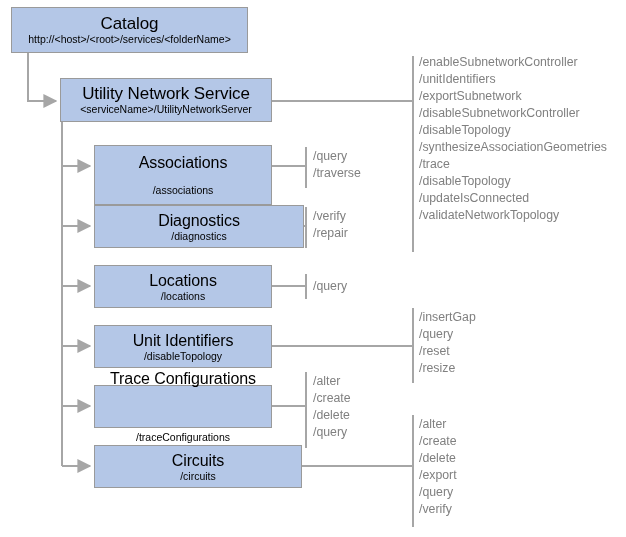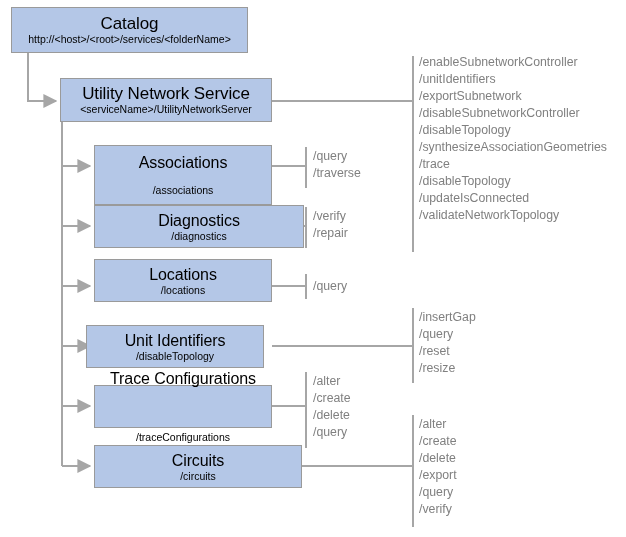--- a/index.html
+++ b/index.html
@@ -93,26 +93,26 @@
   <div class="node small" style="left:94px;top:145px;width:178px;height:60px;gap:12px;">
     <div class="title">Associations</div>
     <div class="sub">/associations</div>
   </div>
 
   <div class="node small" style="left:94px;top:205px;width:210px;height:43px;">
     <div class="title">Diagnostics</div>
     <div class="sub">/diagnostics</div>
   </div>
 
-  <div class="node small" style="left:94px;top:259px;width:178px;height:43px;">
+  <div class="node small" style="left:94px;top:265px;width:178px;height:43px;">
     <div class="title">Locations</div>
     <div class="sub">/locations</div>
   </div>
 
-  <div class="node small" style="left:86px;top:325px;width:178px;height:43px;justify-content:center;">
+  <div class="node small" style="left:94px;top:325px;width:178px;height:43px;justify-content:center;">
     <div class="title">Unit Identifiers</div>
     <div class="sub">/disableTopology</div>
   </div>
 
   <div class="node small" style="left:94px;top:385px;width:178px;height:43px;gap:43px;">
     <div class="title">Trace Configurations</div>
     <div class="sub">/traceConfigurations</div>
   </div>
 
   <div class="node small" style="left:94px;top:445px;width:208px;height:43px;">

